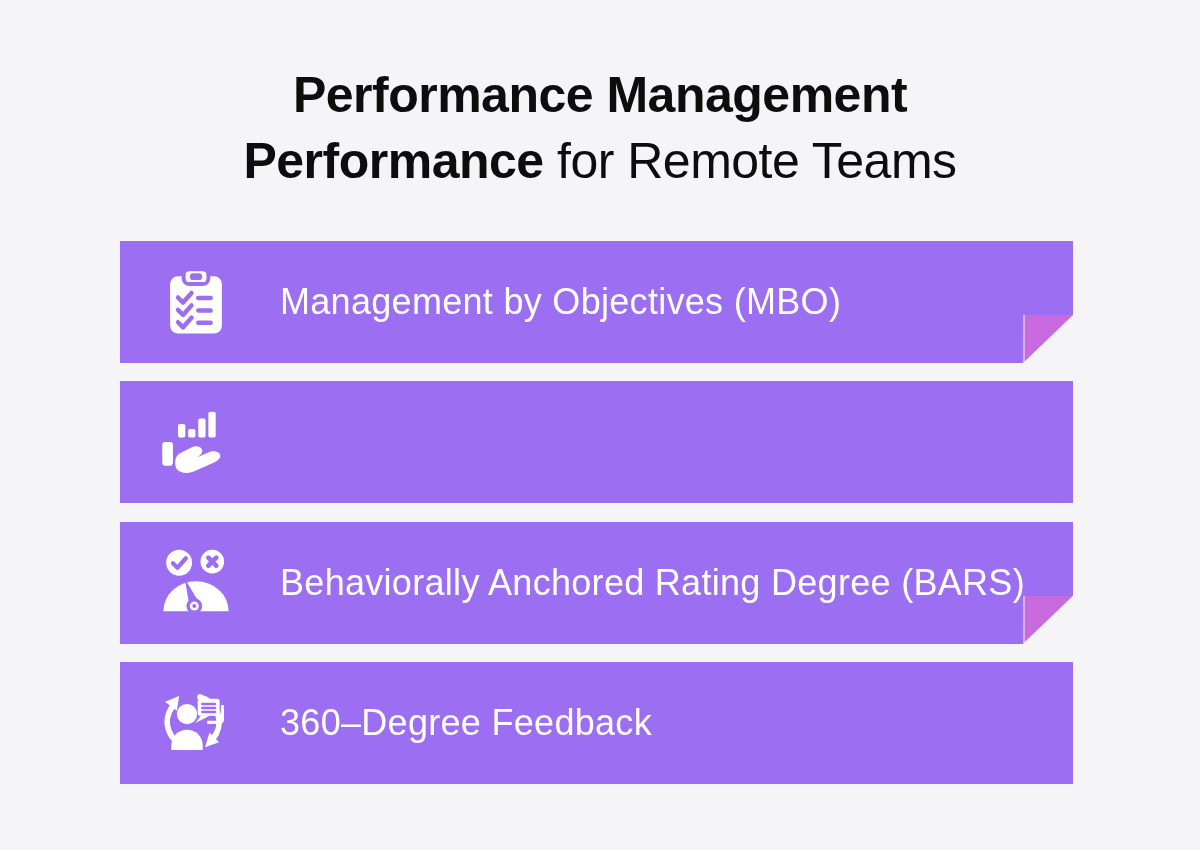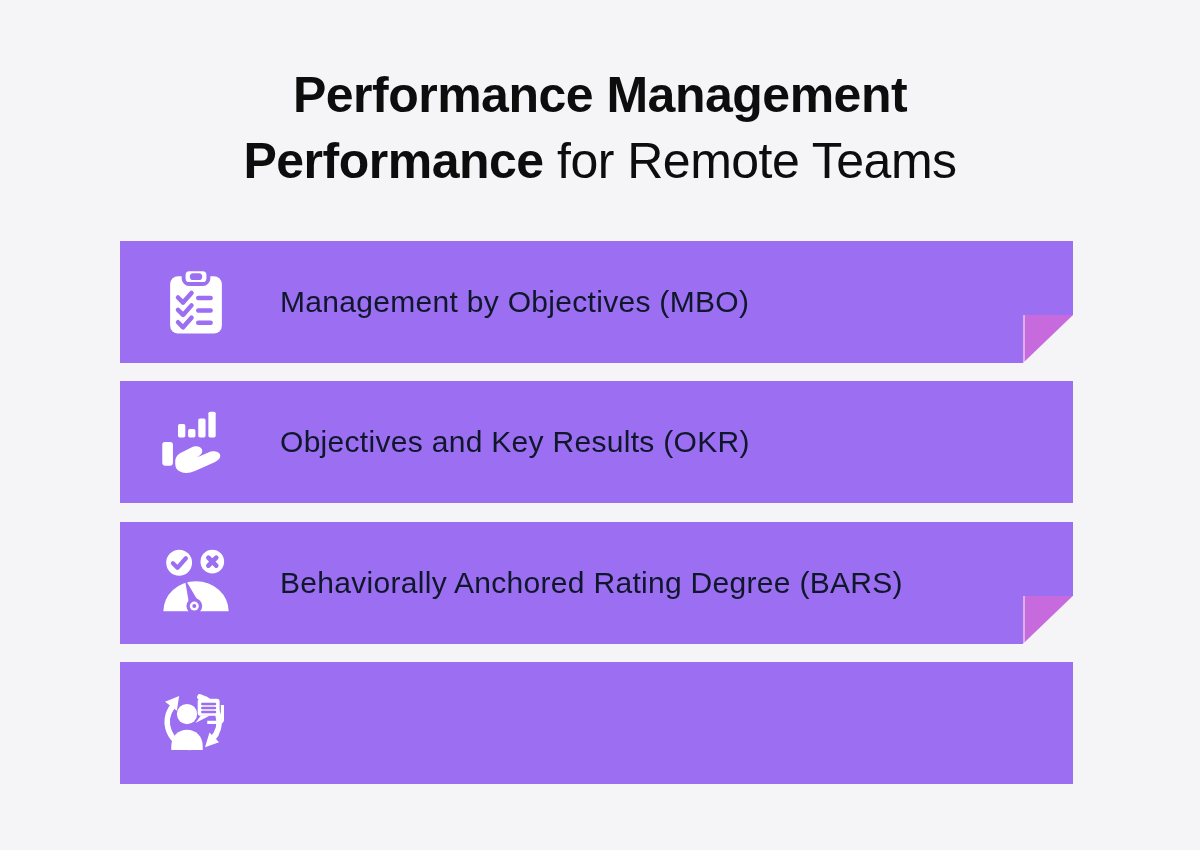--- a/index.html
+++ b/index.html
@@ -47,23 +47,23 @@
     color: #ffffff;
   }
   .icon-box {
     width: 76px; height: 76px;
     flex: 0 0 auto;
     display: flex; align-items: center; justify-content: center;
     margin-right: 46px;
   }
   .icon-box svg { width: 72px; height: 72px; display: block; }
   .label {
-    font-size: 30px;
+    font-size: 36px;
     letter-spacing: 0.3px;
-    color: #0f172a;
+    color: #ffffff;
     white-space: nowrap;
   }
   
   .fold {
     position: absolute;
     right: 0; bottom: 0;
     width: 50px; height: 48px;
     background: #f5f4f6;
   }
   .fold::before {
@@ -124,21 +124,20 @@
                    C38.5 40.5 37 43.5 33 45.5
                    L31 46.5
                    L42.5 41.5
                    C47 39.5 51.5 40 53 42.5
                    C54.5 45 53 48 48.5 50
                    L31 57.8
                    C24 60.8 17.5 59.5 14.5 55.5
                    C13.8 54.3 13.5 52 13.5 50 Z" fill="#ffffff"></path>
         </svg>
       </span>
-      <span class="label">Objectives and Key Results (OKR)</span>
     </div>
 
     <div class="bar">
       <span class="icon-box">
         <svg viewBox="0 0 64 64">
           <path d="M3 57 A29 26.5 0 0 1 61 57 Z" fill="#ffffff"></path>
           <circle cx="17" cy="14" r="11.5" fill="#ffffff"></circle>
           <path d="M11.5 14.5 l4 4 L23 10" stroke="#9b6ef2" stroke-width="3.8" fill="none" stroke-linecap="round" stroke-linejoin="round"></path>
           <circle cx="46.5" cy="13" r="10.5" fill="#ffffff"></circle>
           <path d="M43 9.5 l7 7 M50 9.5 l-7 7" stroke="#9b6ef2" stroke-width="4.2" stroke-linecap="round"></path>
@@ -162,16 +161,17 @@
           <circle cx="24" cy="24" r="9" fill="#ffffff"></circle>
           <path d="M10 56 v-3 c0 -9.5 6.2 -15 14 -15 s14 5.5 14 15 v3 Z" fill="#ffffff"></path>
           <path d="M55.5 16 V29 a2.5 2.5 0 0 1 -2.5 2.5 H42" stroke="#ffffff" stroke-width="2.8" fill="none"></path>
           <rect x="33.5" y="10.5" width="19.5" height="15" rx="2.5" fill="#ffffff"></rect>
           <rect x="36.5" y="14" width="13.5" height="2.2" rx="1.1" fill="#9b6ef2"></rect>
           <rect x="36.5" y="17.6" width="13.5" height="2.2" rx="1.1" fill="#9b6ef2"></rect>
           <rect x="36.5" y="21.2" width="13.5" height="2.2" rx="1.1" fill="#9b6ef2"></rect>
           <path d="M36.5 25 L31.5 32 L44 25.5 Z" fill="#ffffff"></path>
         </svg>
       </span>
+      <span class="label">360–Degree Feedback</span>
     </div>
 
   </div>
 </div>
 
 </body></html>

